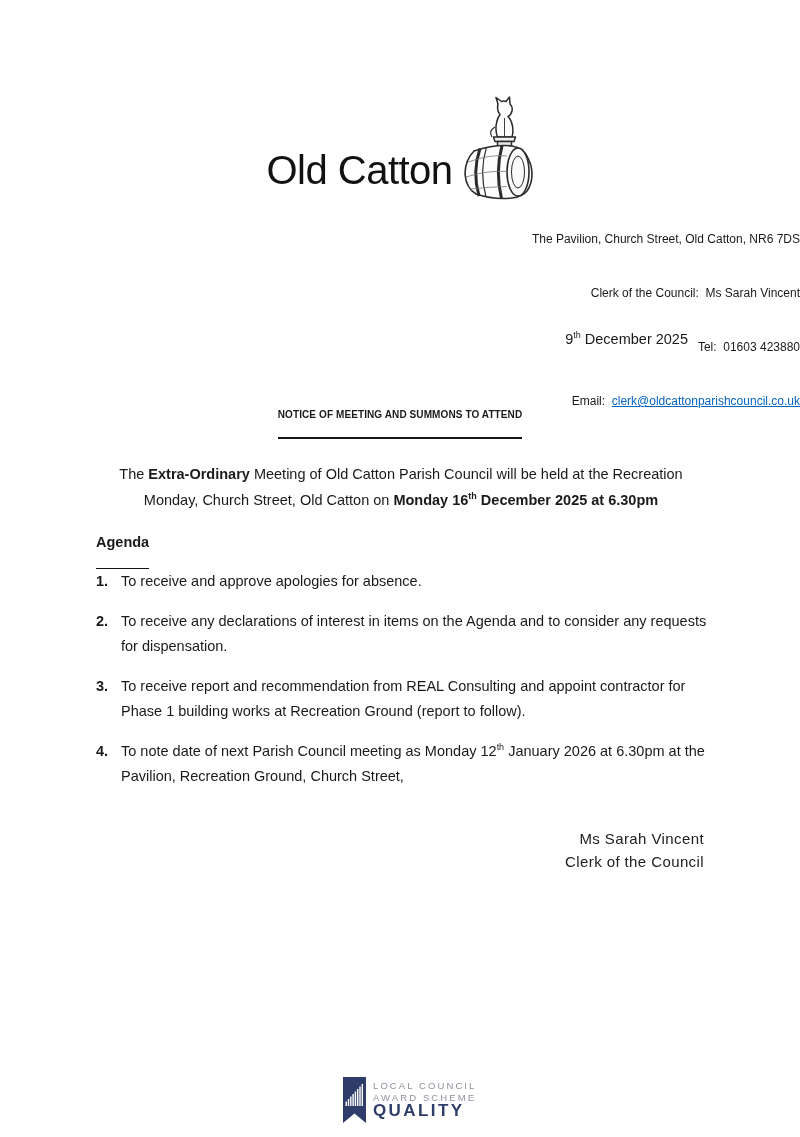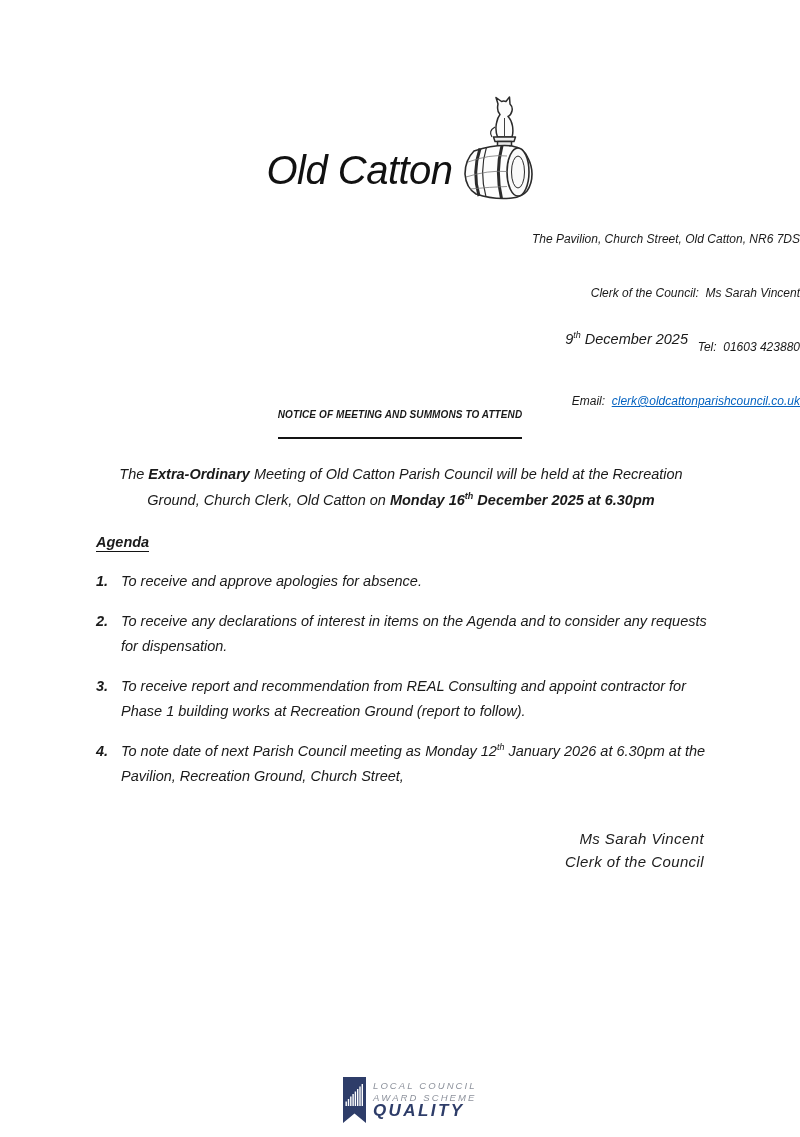--- a/index.html
+++ b/index.html
@@ -9,21 +9,20 @@
     --text:#1a1a1a;
   }
   html,body{margin:0;padding:0;background:#ffffff;}
   .page{
     position:relative;
     width:800px;height:1137px;
     background:#ffffff;
     font-family:"Liberation Sans",sans-serif;
     color:var(--text);
     overflow:hidden;
-    font-style:italic;
   }
   
   .doc-header{
     position:absolute;top:96px;left:0;right:0;
     display:flex;justify-content:center;align-items:flex-end;gap:9px;
   }
   .doc-header .title{
     font-size:40px;line-height:1;letter-spacing:-0.5px;
     padding-bottom:14px;color:#111;
   }
@@ -49,21 +48,21 @@
   .meeting{
     position:absolute;top:461px;left:95px;width:612px;
     text-align:center;font-size:14.5px;line-height:26px;
   }
   .meeting .ln{display:block;}
   .b{font-weight:bold;}
   
   .agenda-heading-wrap{position:absolute;top:533px;left:96px;}
   .agenda-heading{
     display:inline-block;font-weight:bold;font-size:14.5px;
-    border-bottom:1.6px solid #141414;padding-bottom:1px;
+    border-bottom:1.6px solid #141414;padding-bottom:18px;
   }
   .agenda-list{position:absolute;top:569px;left:96px;width:618px;}
   .agenda-item{display:flex;margin-bottom:15px;font-size:14.5px;line-height:25px;}
   .agenda-item .num{width:25px;flex:none;font-weight:bold;}
   .agenda-item .txt{flex:1;}
   
   .signature{
     position:absolute;top:828px;right:96px;text-align:right;
     font-family:cursive,sans-serif;font-size:15px;line-height:22.5px;color:#202020;
     letter-spacing:0.4px;
@@ -122,21 +121,21 @@
   </div>
 
   <div class="doc-date"><span>9</span><sup class="sup">th</sup><span> December 2025</span></div>
 
   <div class="notice-title-wrap">
     <span class="notice-title">NOTICE OF MEETING AND SUMMONS TO ATTEND</span>
   </div>
 
   <div class="meeting">
     <span class="ln"><span>The </span><span class="b">Extra-Ordinary</span><span> Meeting of Old Catton Parish Council will be held at the Recreation</span></span>
-    <span class="ln"><span>Ground, Church Clerk, Old Catton on </span><span class="b">Monday 16</span><sup class="sup b">th</sup><span class="b"> December 2025 at 6.30pm</span></span>
+    <span class="ln"><span>Monday, Church Street, Old Catton on </span><span class="b">Monday 16</span><sup class="sup b">th</sup><span class="b"> December 2025 at 6.30pm</span></span>
   </div>
 
   <div class="agenda-heading-wrap">
     <span class="agenda-heading">Agenda</span>
   </div>
 
   <div class="agenda-list">
     <div class="agenda-item">
       <span class="num">1.</span>
       <span class="txt">To receive and approve apologies for absence.</span>

